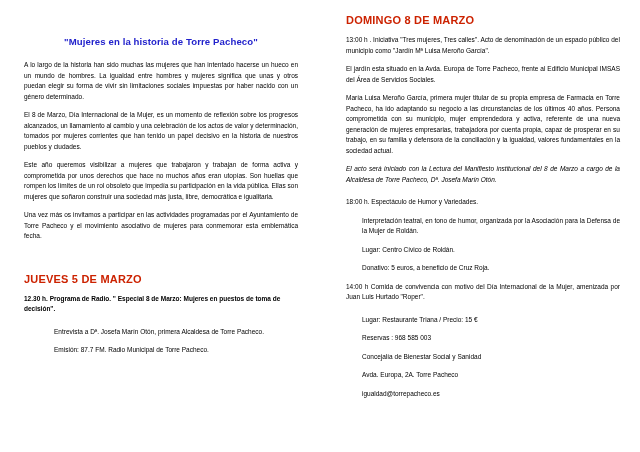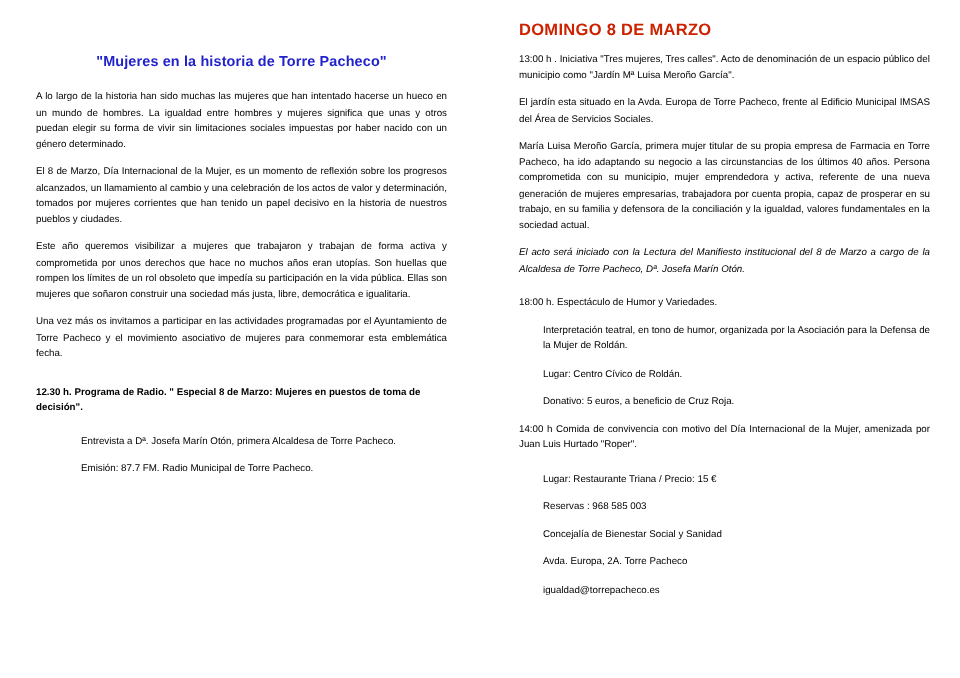--- a/index.html
+++ b/index.html
@@ -92,20 +92,21 @@
 
     <h1 class="doc-title">"Mujeres en la historia de Torre Pacheco"</h1>
 
     <p>A lo largo de la historia han sido muchas las mujeres que han intentado hacerse un hueco en un mundo de hombres. La igualdad entre hombres y mujeres significa que unas y otros puedan elegir su forma de vivir sin limitaciones sociales impuestas por haber nacido con un género determinado.</p>
     <p>El 8 de Marzo, Día Internacional de la Mujer, es un momento de reflexión sobre los progresos alcanzados, un llamamiento al cambio y una celebración de los actos de valor y determinación, tomados por mujeres corrientes que han tenido un papel decisivo en la historia de nuestros pueblos y ciudades.</p>
     <p>Este año queremos visibilizar a mujeres que trabajaron y trabajan de forma activa y comprometida por unos derechos que hace no muchos años eran utopías. Son huellas que rompen los límites de un rol obsoleto que impedía su participación en la vida pública. Ellas son mujeres que soñaron construir una sociedad más justa, libre, democrática e igualitaria.</p>
     <p>Una vez más os invitamos a participar en las actividades programadas por el Ayuntamiento de Torre Pacheco y el movimiento asociativo de mujeres para conmemorar esta emblemática fecha.</p>
 
     <div class="spacer-md"></div>
 
+    <h2 class="section-head sec-jueves">JUEVES 5 DE MARZO</h2>
 
     <p class="bold nowrap-block">12.30 h. Programa de Radio. " Especial 8 de Marzo: Mujeres en puestos de toma de decisión".</p>
 
     <div class="spacer-sm"></div>
 
     <p class="indent2">Entrevista a Dª. Josefa Marín Otón, primera Alcaldesa de Torre Pacheco.</p>
     <p class="indent2 last">Emisión: 87.7 FM. Radio Municipal de Torre Pacheco.</p>
 
   </div>
 

